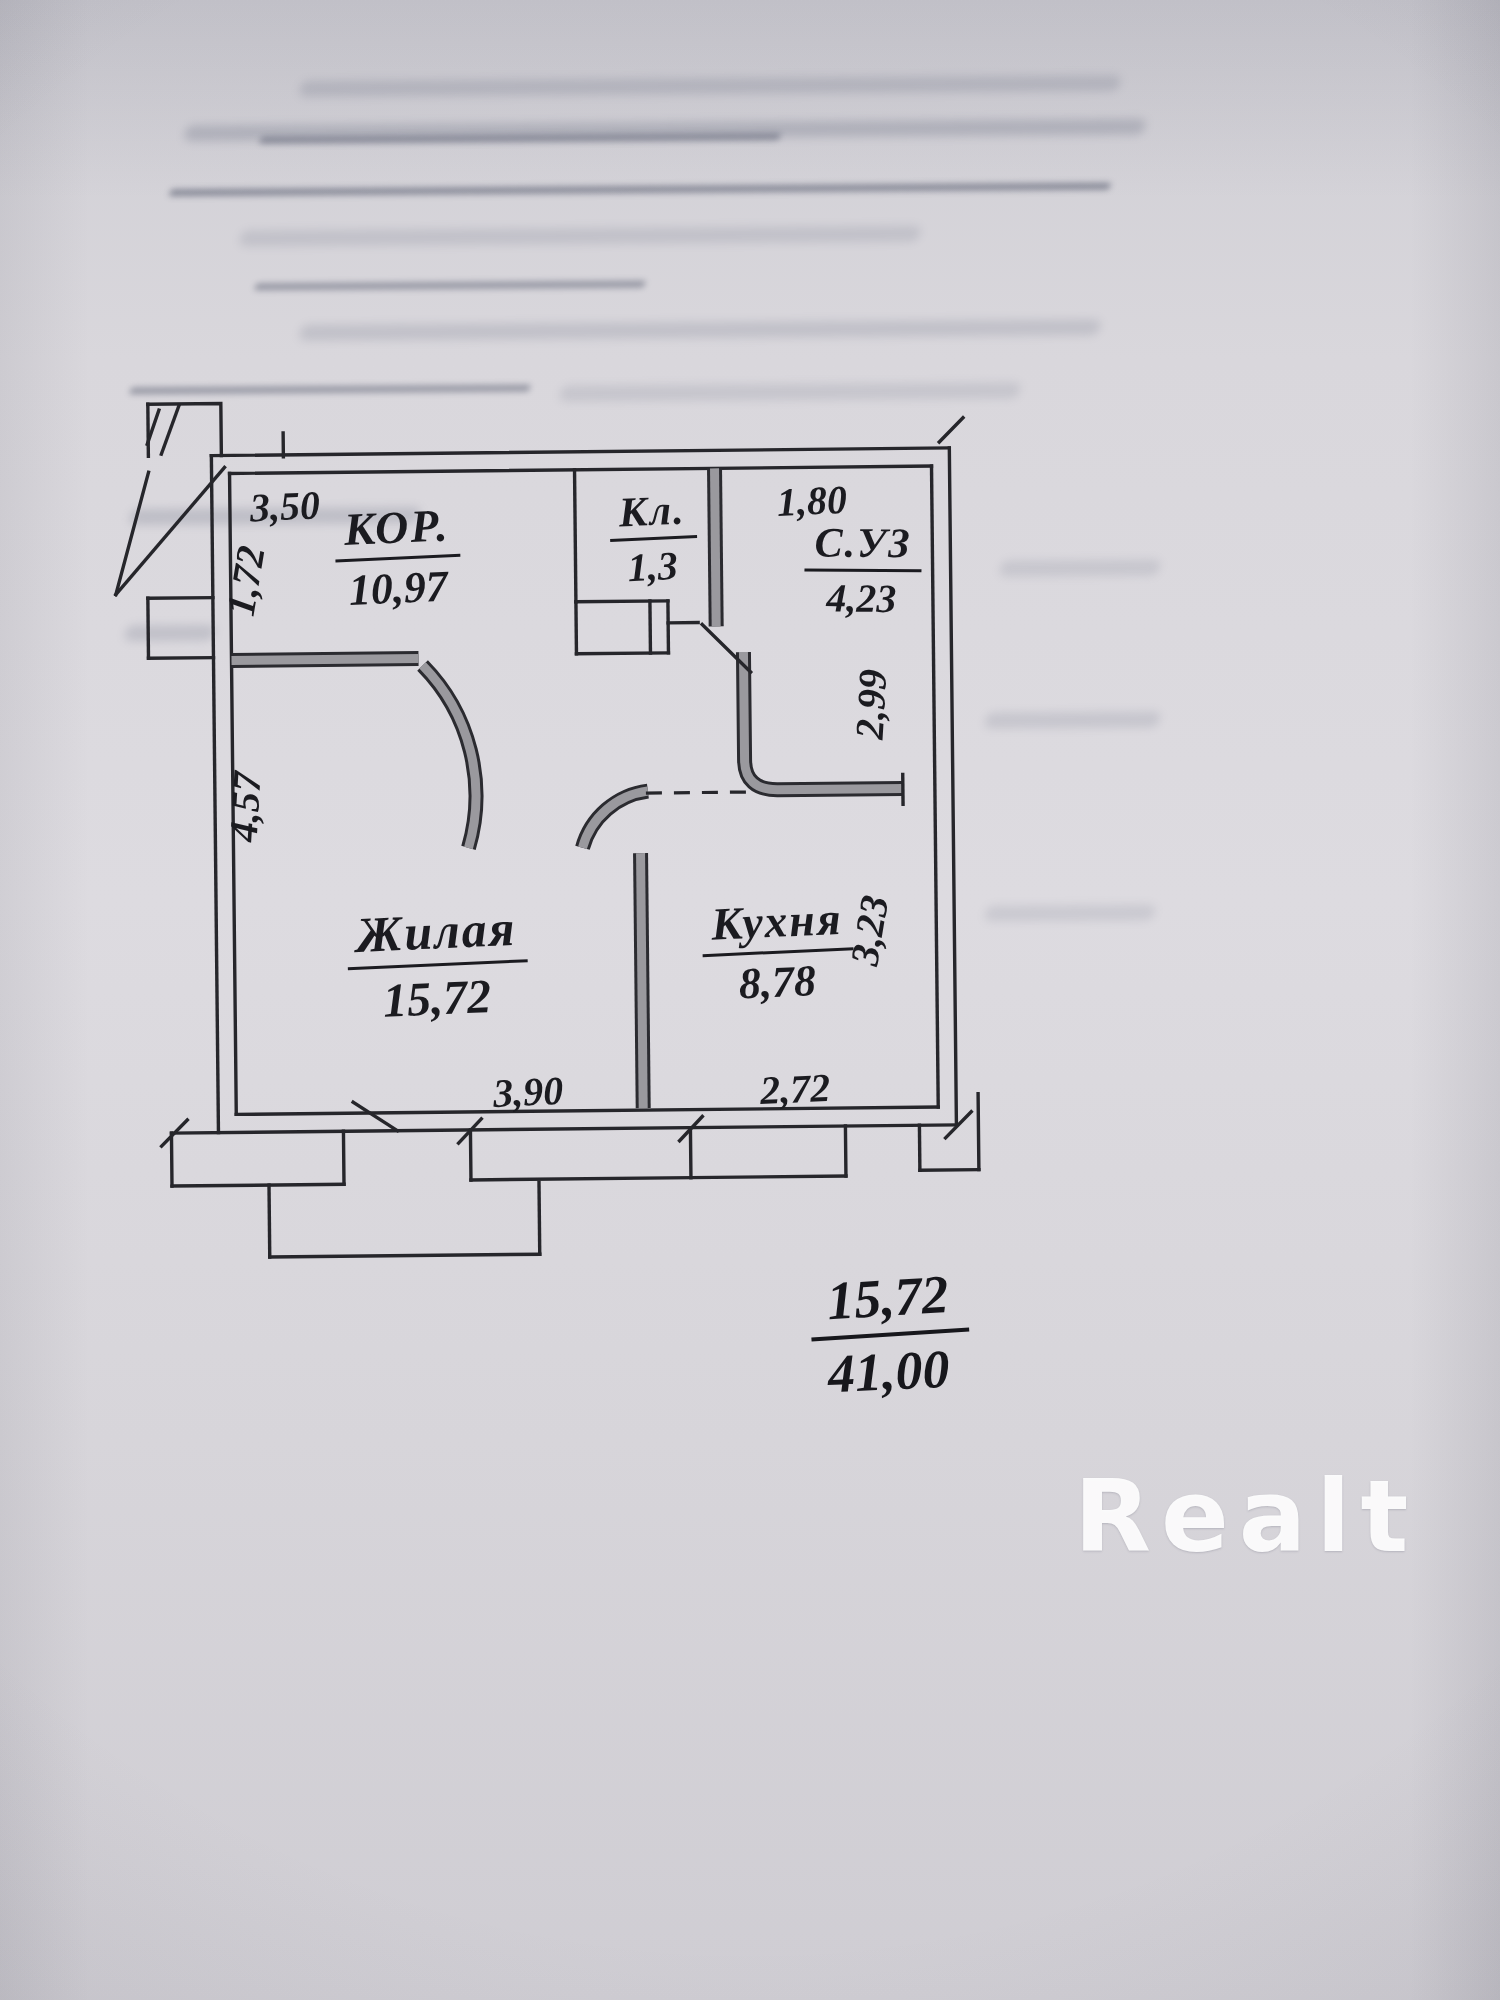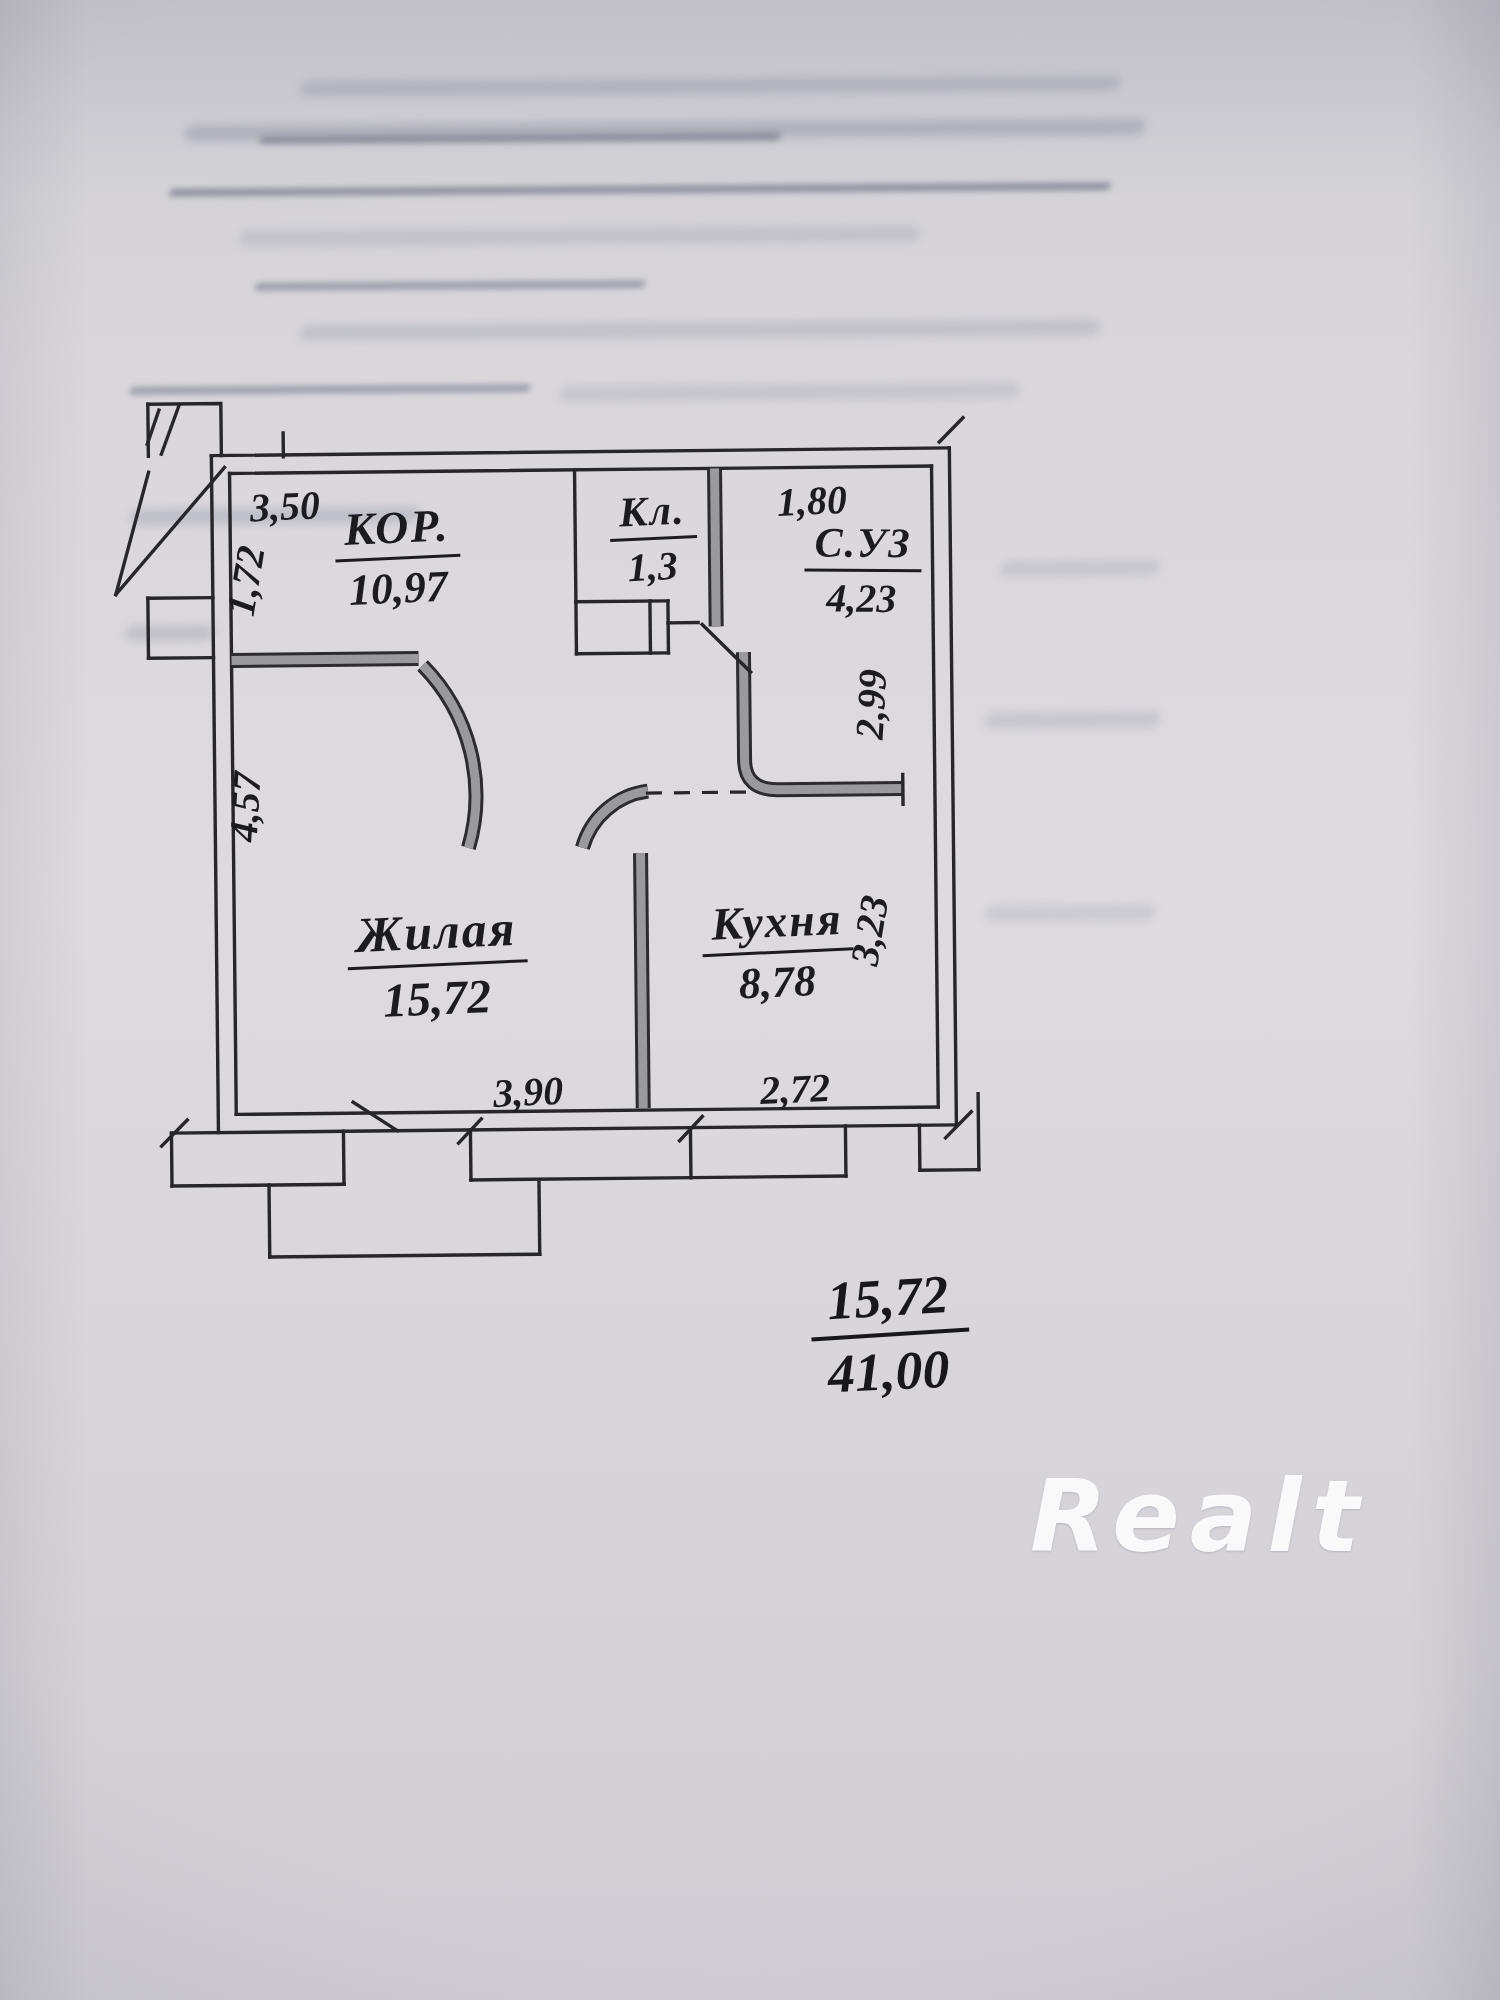--- a/index.html
+++ b/index.html
@@ -190,15 +190,15 @@
   <div class="dim" style="left:465px;top:1066px;">3,90</div>
   <div class="dim" style="left:732px;top:1066px;">2,72</div>
 
   <div class="summary" style="left:778px;top:1268px;width:210px;">
     <span class="sum-top">15,72</span>
     <span class="sum-bottom">41,00</span>
   </div>
 
 </div>
 
-<div class="watermark" style="left:1030px;top:1458px;font-style:italic;">Realt</div>
+<div class="watermark" style="left:1074px;top:1458px;">Realt</div>
 
 <div class="vignette"></div>
 
 </body></html>

